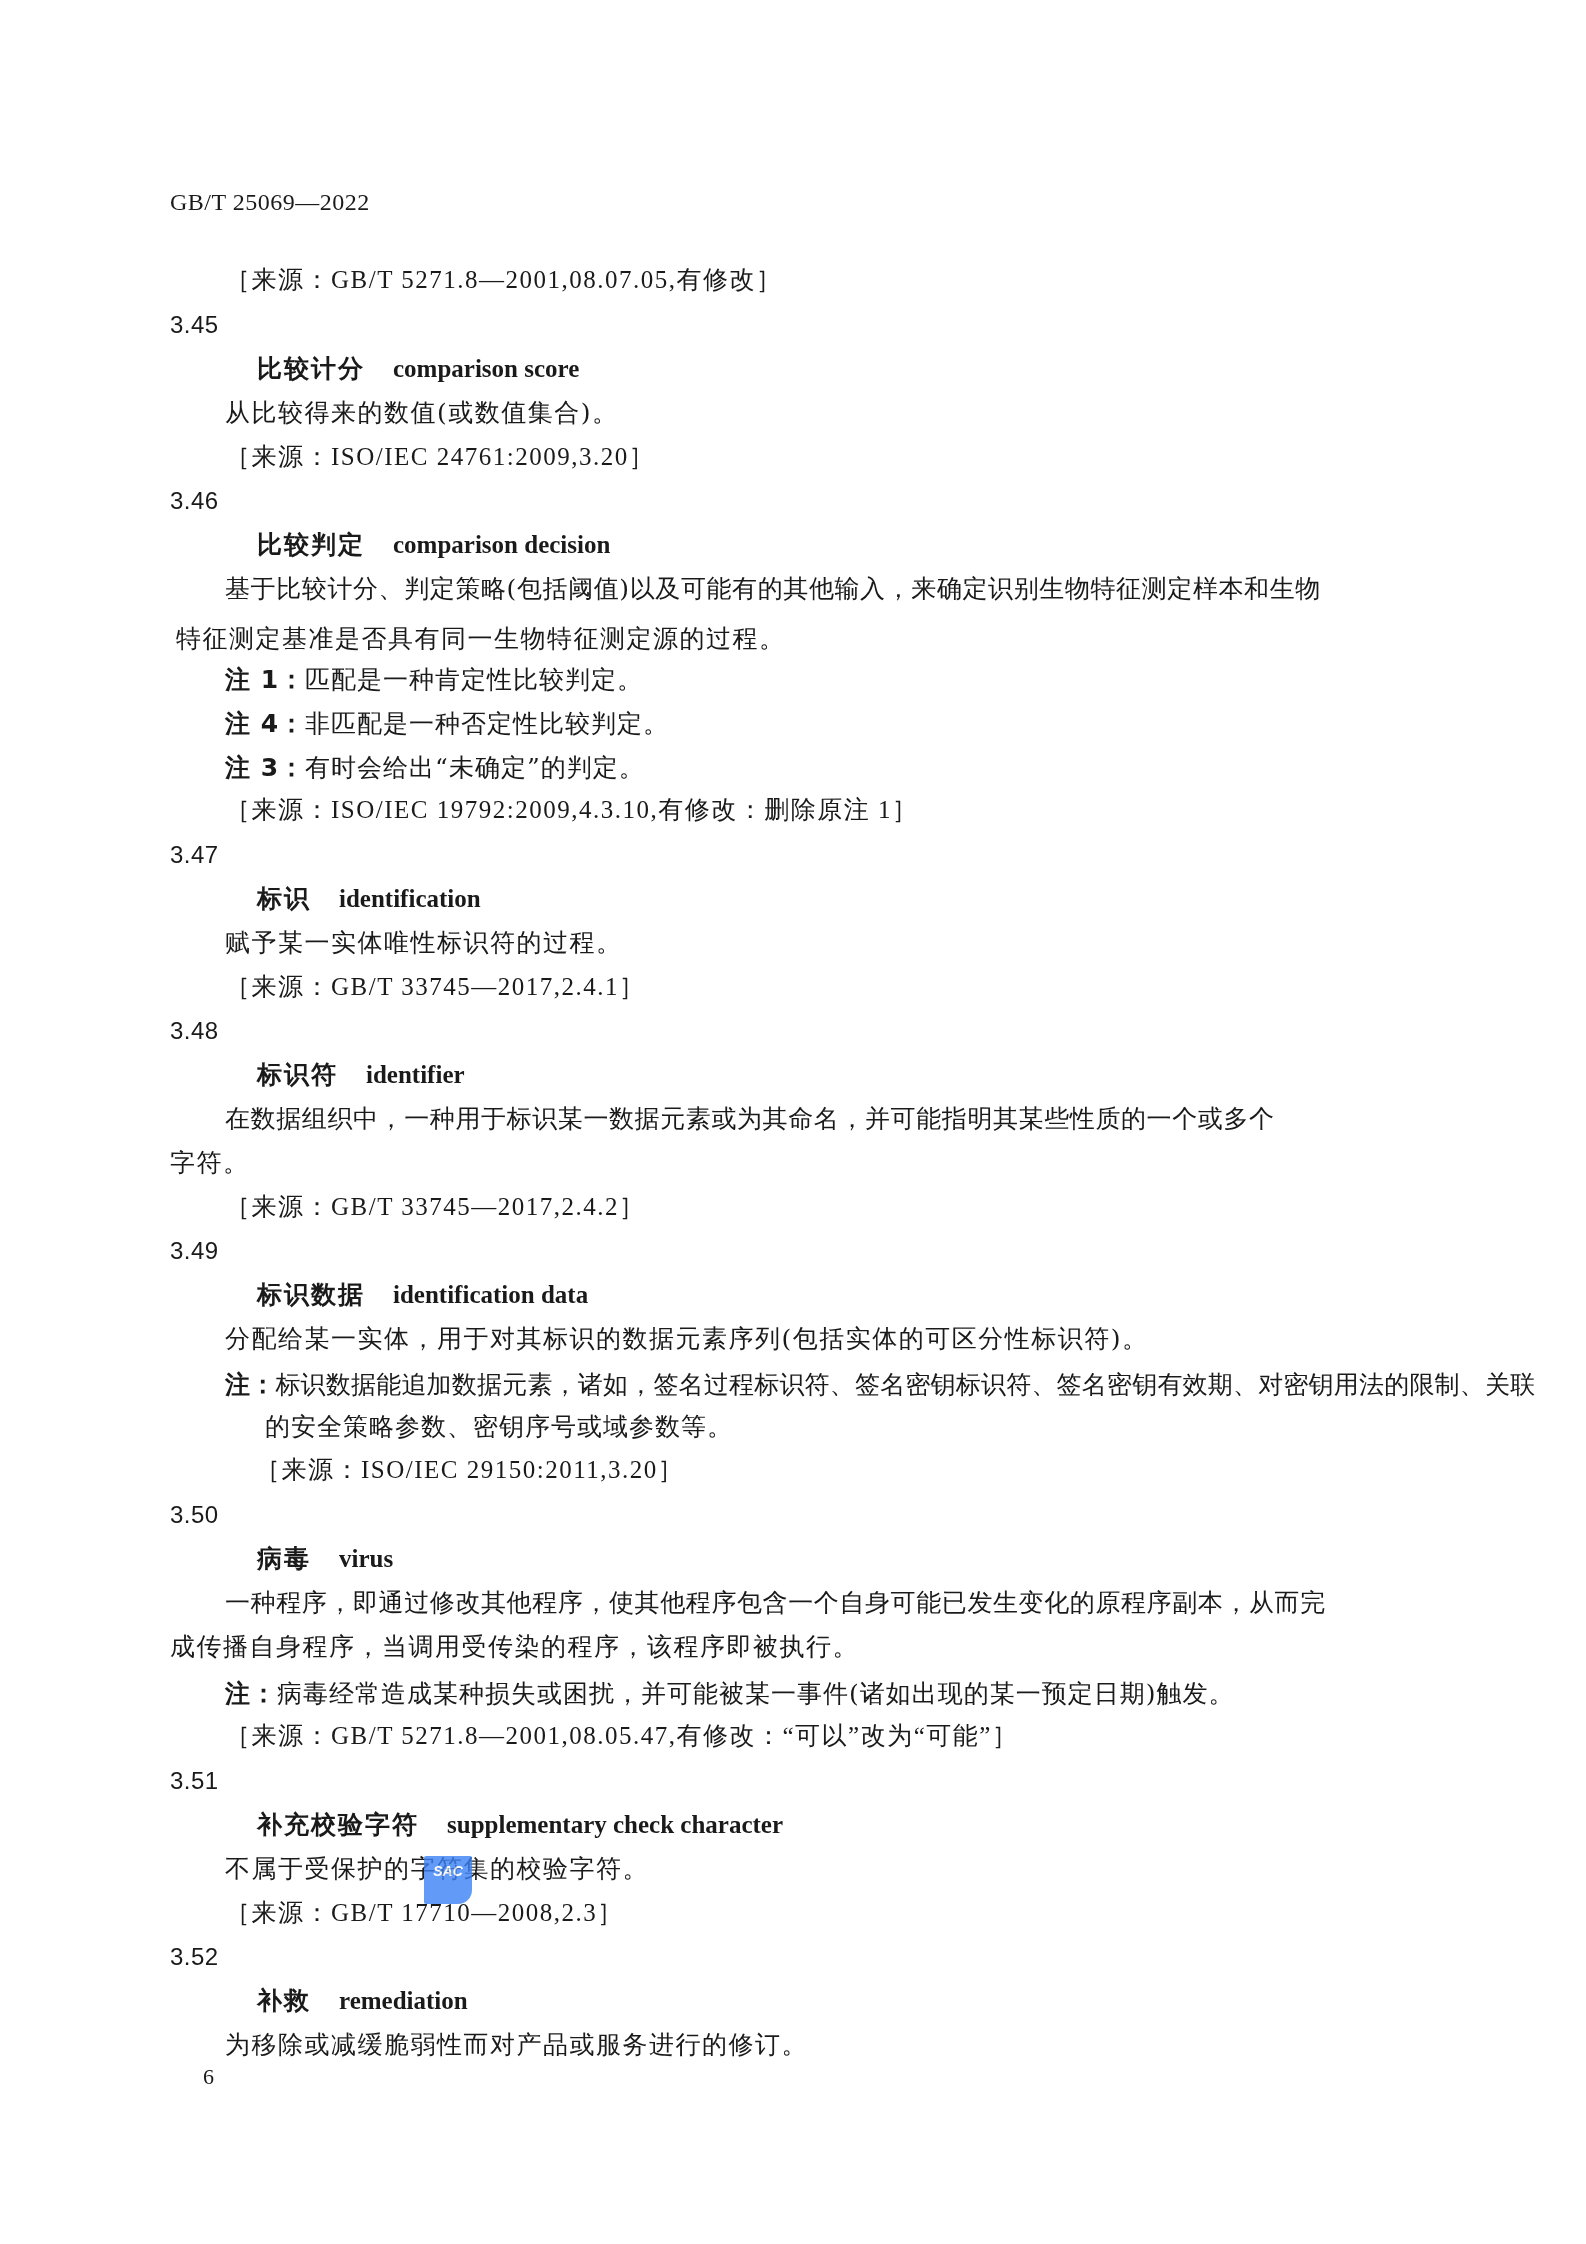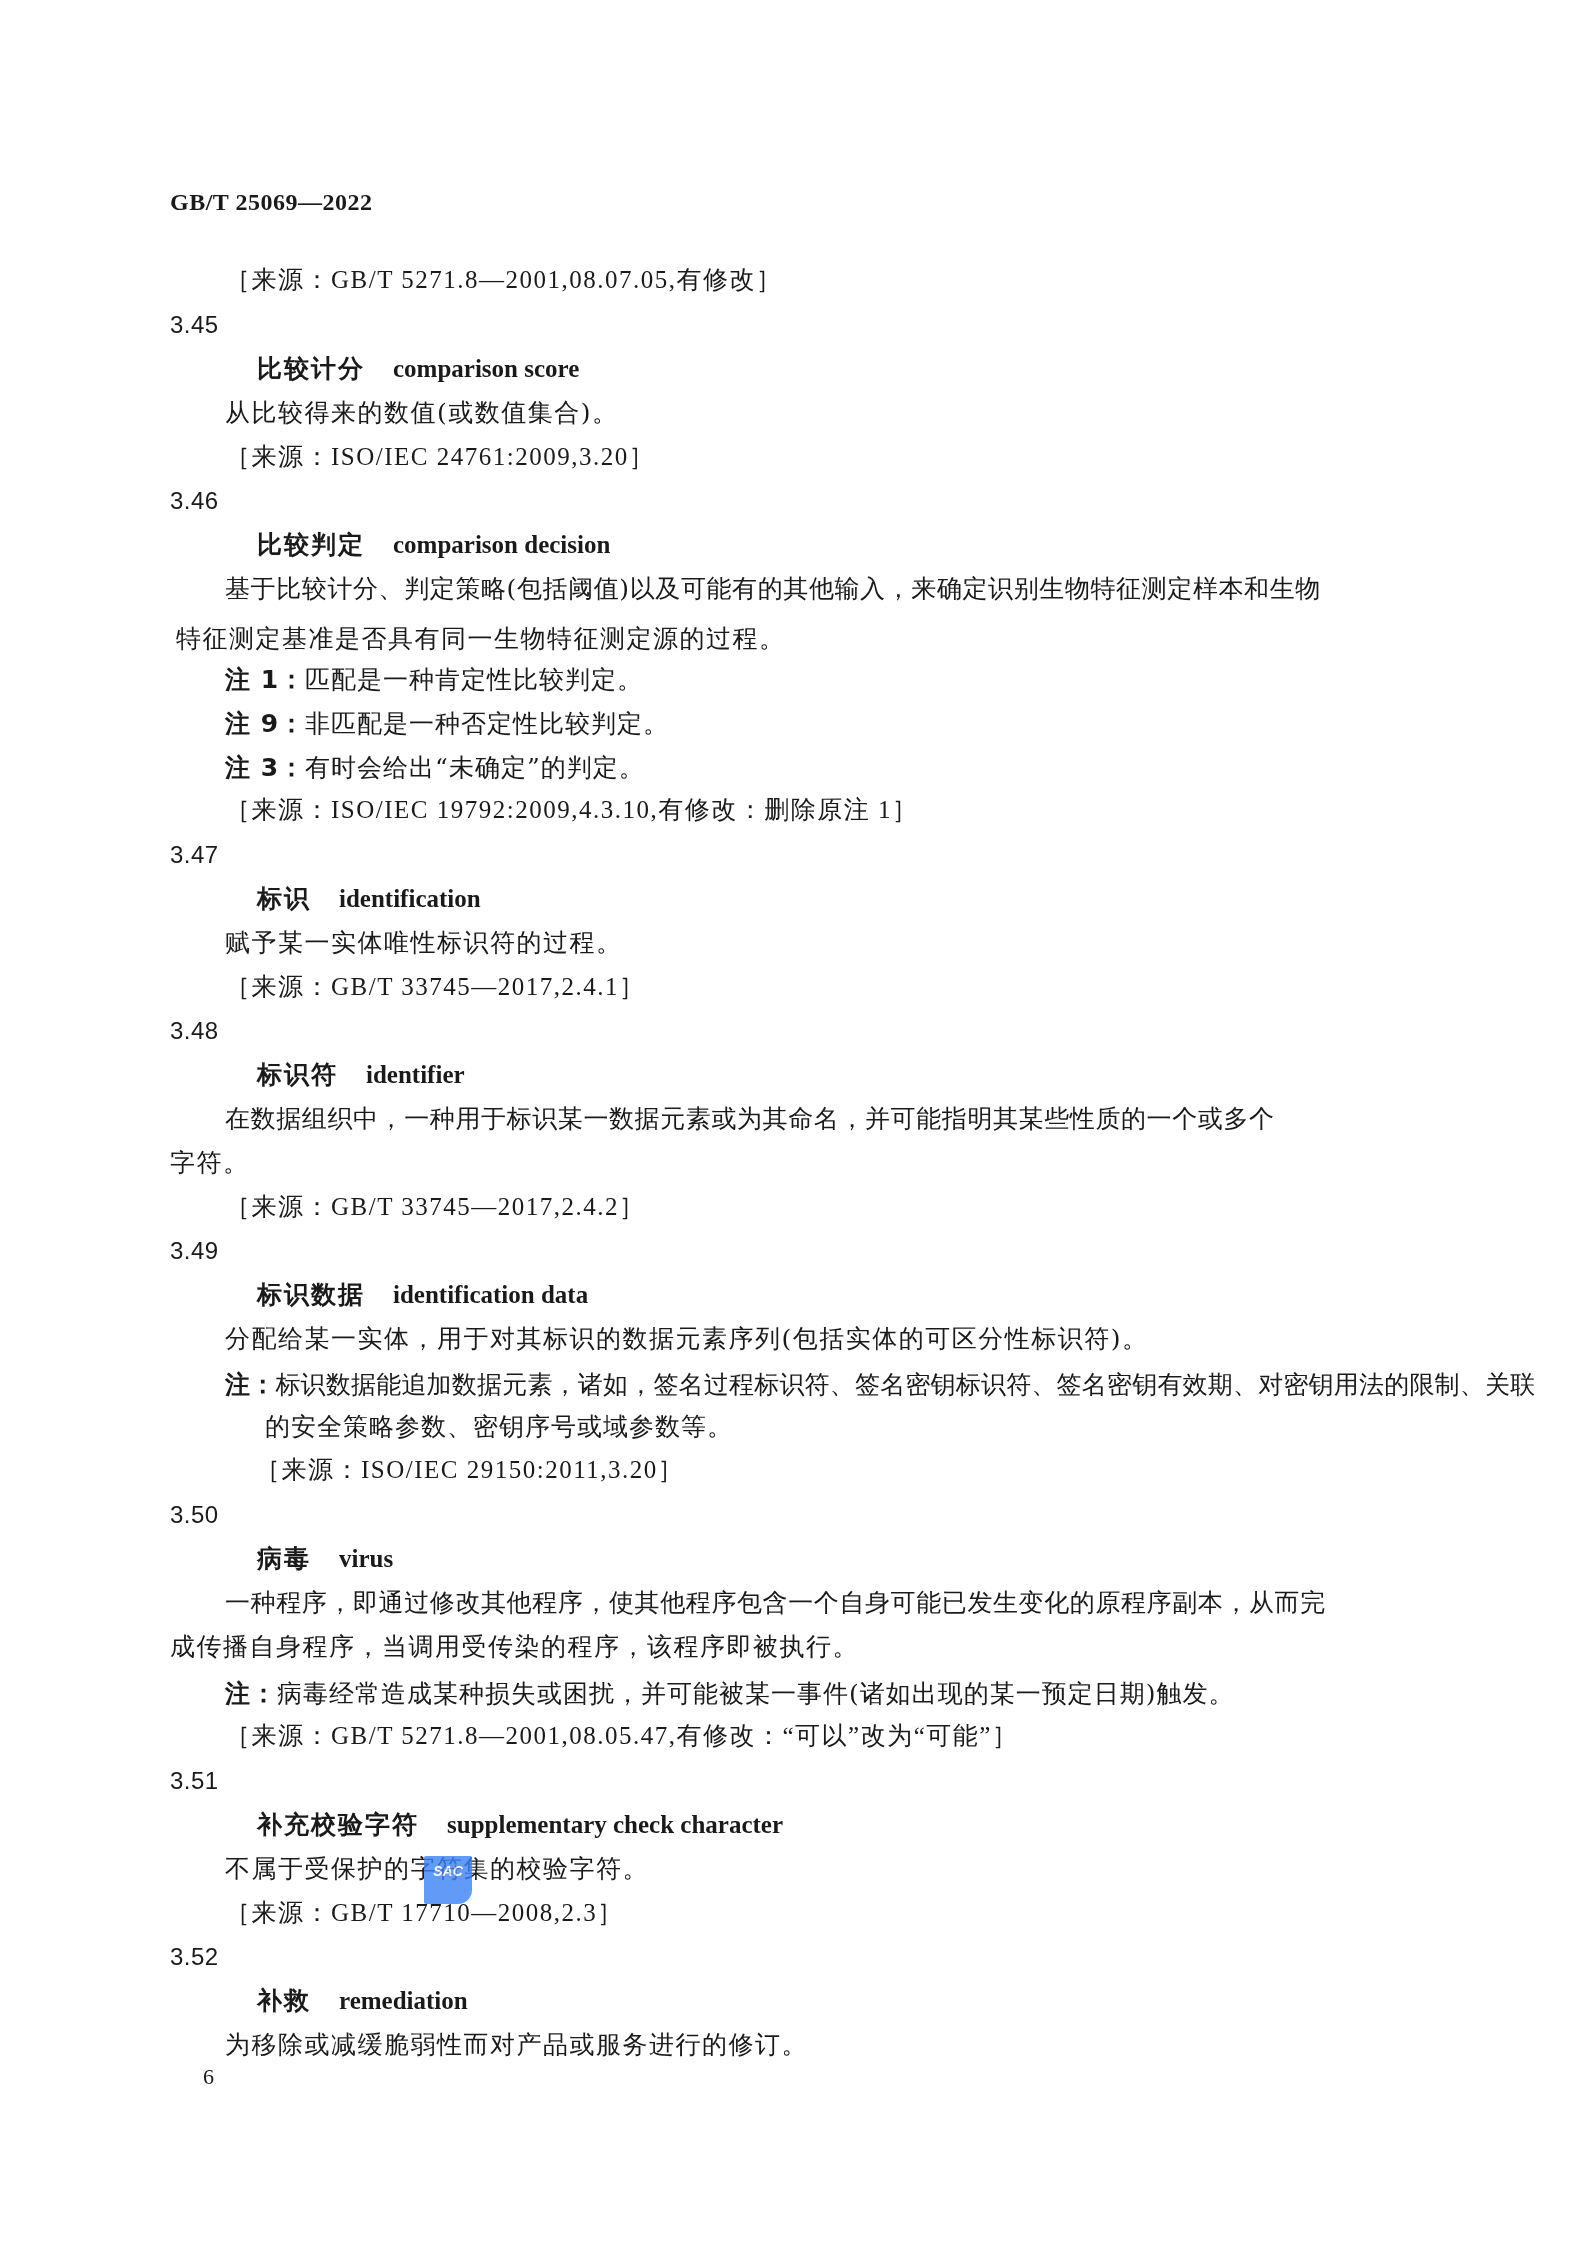--- a/index.html
+++ b/index.html
@@ -21,21 +21,21 @@
       width: 1586px; height: 2244px;
     }
     .header {
       position: absolute;
       left: 170px;
       top: 188px;
       font-family: "Liberation Sans", "DejaVu Sans", sans-serif;
       font-size: 24px;
       letter-spacing: 0.5px;
     }
-    .header .code { font-family: "Liberation Serif", serif; font-weight: bold; }
+    .header .code { font-family: "Liberation Serif", serif; font-weight: normal; }
     .line {
       position: absolute;
       white-space: nowrap;
       font-size: 25px;
       line-height: 30px;
       letter-spacing: 1.5px;
     }
     .indent { left: 225px; }
     .flush { left: 170px; }
     .num {
@@ -113,21 +113,21 @@
   <div class="line flush num" style="top:486px;">3.46</div>
   <div class="line indent" style="top:530px;">
     <span class="term-zh">比较判定</span><span class="term-en">comparison decision</span>
   </div>
   <div class="line indent" style="top:574px; letter-spacing:0.6px;">基于比较计分、判定策略(包括阈值)以及可能有的其他输入，来确定识别生物特征测定样本和生物</div>
   <div class="line flush" style="top:624px;margin-left:6px;">特征测定基准是否具有同一生物特征测定源的过程。</div>
   <div class="line indent note" style="top:665px;">
     <span class="note-label">注 1：</span><span>匹配是一种肯定性比较判定。</span>
   </div>
   <div class="line indent note" style="top:709px;">
-    <span class="note-label">注 9：</span><span>非匹配是一种否定性比较判定。</span>
+    <span class="note-label">注 4：</span><span>非匹配是一种否定性比较判定。</span>
   </div>
   <div class="line indent note" style="top:753px;">
     <span class="note-label">注 3：</span><span>有时会给出“未确定”的判定。</span>
   </div>
   <div class="line indent source" style="top:795px;">［来源：ISO/IEC 19792:2009,4.3.10,有修改：删除原注 1］</div>
 
   <div class="line flush num" style="top:840px;">3.47</div>
   <div class="line indent" style="top:884px;">
     <span class="term-zh">标识</span><span class="term-en">identification</span>
   </div>

